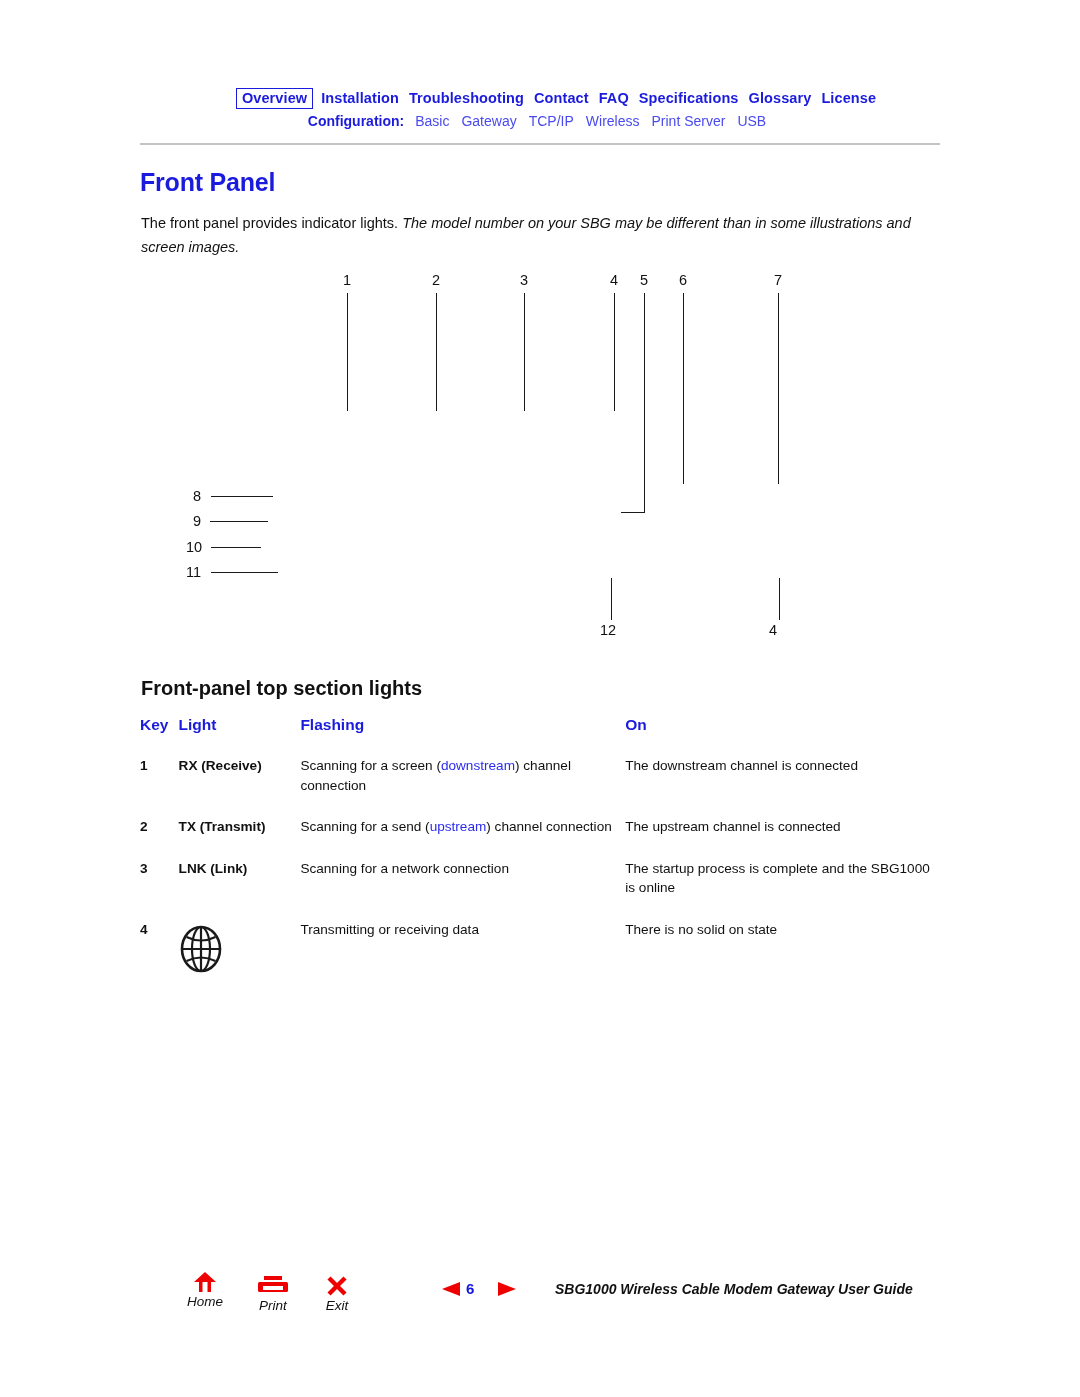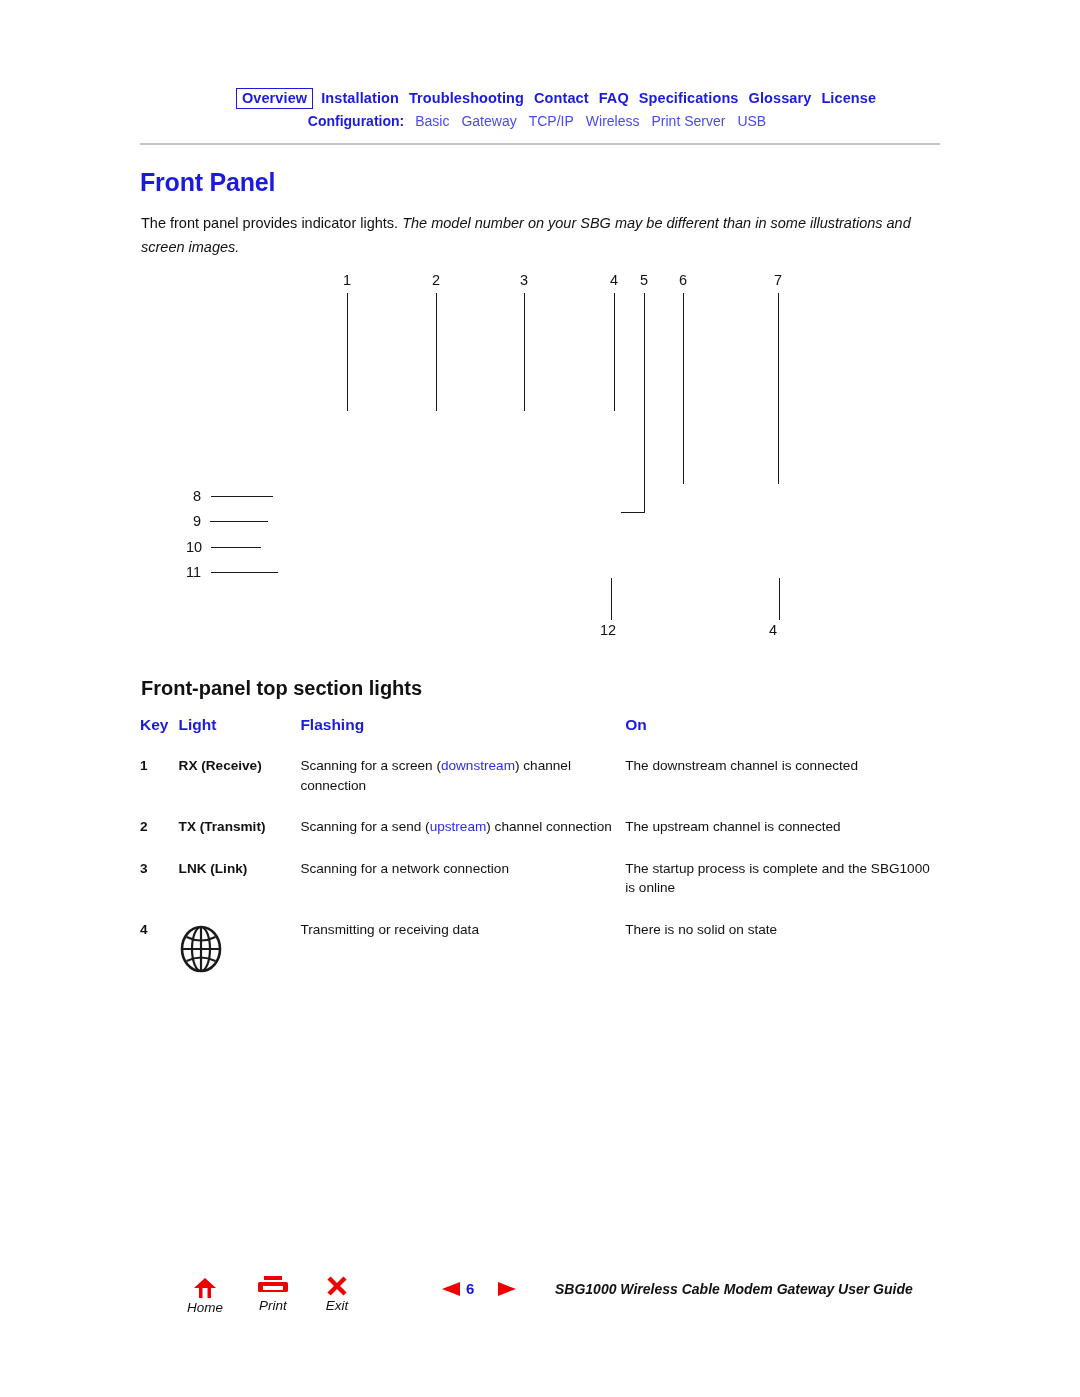--- a/index.html
+++ b/index.html
@@ -322,21 +322,21 @@
         </span>
       </td>
       <td>Transmitting or receiving data</td>
       <td>There is no solid on state</td>
     </tr>
   </tbody>
 </table>
 
 <div id="footer">
 
-  <div class="foot-btn" style="left:176px; top:7px;">
+  <div class="foot-btn" style="left:176px; top:1px;">
     <span class="glyph">
       <svg width="24" height="22" viewBox="0 0 24 22" aria-hidden="true">
         <polygon points="12,1 23,11 18,11 18,21 6,21 6,11 1,11" fill="#ee0000"></polygon>
         <rect x="9.5" y="11" width="5" height="10" fill="#ffffff"></rect>
       </svg>
     </span>
     <span class="flabel">Home</span>
   </div>
 
   <div class="foot-btn" style="left:244px; top:5px;">

